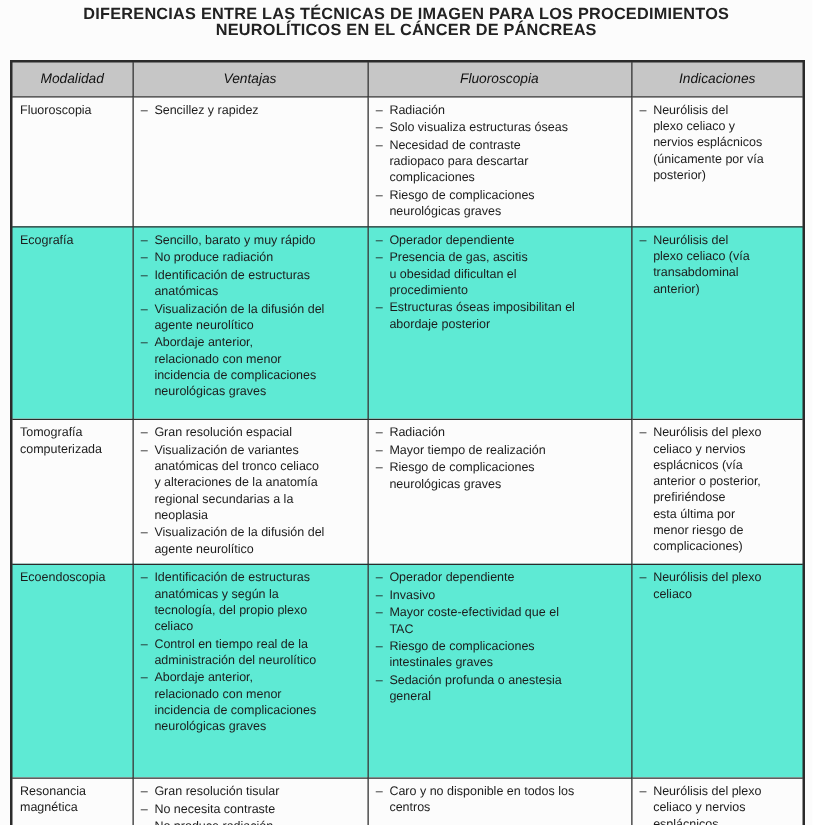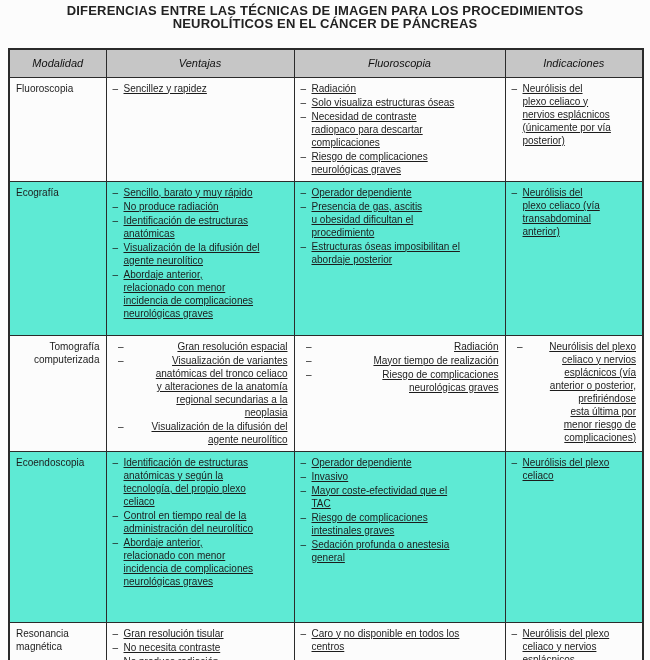--- a/index.html
+++ b/index.html
@@ -65,26 +65,26 @@
   td {
     font-size: 10px;
     line-height: 13px;
     padding: 4px 6px 4px 6px;
   }
   tr.light td { background: #fcfcfc; }
   tr.shade td { background: #5eead4; }
   td.mod { white-space: pre-line; }
   .r1 td { height: 102px; }
   .r2 td { height: 154px; }
-  .r3 td { height: 104px; text-align: right; }
+  .r3 td { height: 104px; }
   .r4 td { height: 171px; }
   .r5 td { height: 50px; }
   .bullet { display: flex; margin-bottom: 1px; }
   .dash { flex: 0 0 11px; width: 11px; }
-  .btxt { white-space: pre-line; flex: 1 1 auto; text-decoration: underline; }
+  .btxt { white-space: pre-line; flex: 1 1 auto; }
 </style>
 </head>
 <body>
 
 <div class="page">
 
   <div class="title-block">
     <div class="t2">DIFERENCIAS ENTRE LAS TÉCNICAS DE IMAGEN PARA LOS PROCEDIMIENTOS
 NEUROLÍTICOS EN EL CÁNCER DE PÁNCREAS</div>
   </div>

